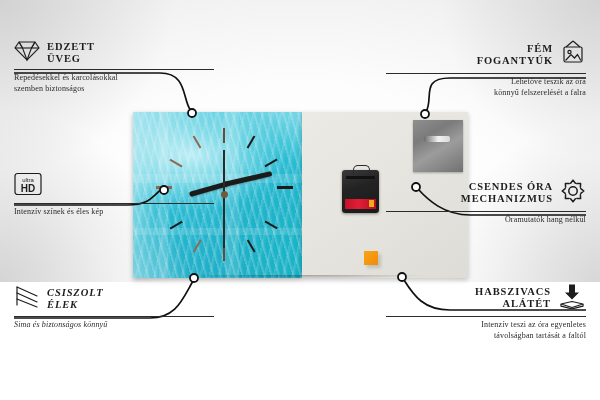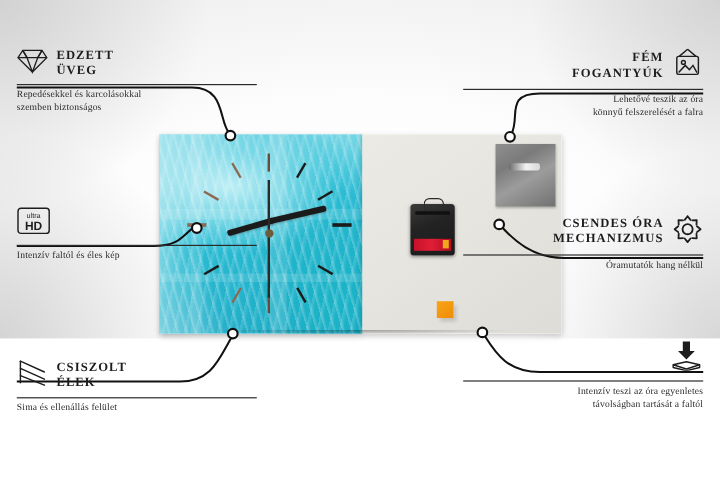--- a/index.html
+++ b/index.html
@@ -194,40 +194,40 @@
     <div class="hdrow">
       <span class="ico">
         <svg width="28" height="24" viewBox="0 0 28 24">
           <rect x="1" y="1.5" width="26" height="21" rx="2.5" fill="none" stroke="#1d1d1d" stroke-width="1.2"></rect>
           <text x="14" y="10" font-family="Liberation Sans, sans-serif" font-size="6" fill="#1d1d1d" text-anchor="middle">ultra</text>
           <text x="14" y="19.5" font-family="Liberation Sans, sans-serif" font-size="10" font-weight="bold" fill="#1d1d1d" text-anchor="middle">HD</text>
         </svg>
       </span>
     </div>
     <div class="rule"></div>
-    <div class="desc">Intenzív faltól és éles kép</div>
-  </div>
-
-  <div class="feat left" style="left:14px;top:299px;">
+    <div class="desc">Intenzív színek és éles kép</div>
+  </div>
+
+  <div class="feat left" style="left:14px;top:285px;font-style:italic;">
     <div class="hdrow">
       <span class="ico">
         <svg width="26" height="24" viewBox="0 0 26 24">
             <g stroke="#1d1d1d" stroke-width="1.2" fill="none" stroke-linecap="round">
           <path d="M3,2 L23,11"></path>
               <path d="M3,8 L23,17"></path>
               <path d="M3,14 L23,22"></path>
           <path d="M3,2 L3,20"></path>
             </g>
           </svg>
       </span>
       <span class="title">CSISZOLT
 ÉLEK</span>
     </div>
     <div class="rule"></div>
-    <div class="desc">Sima és ellenállás felület</div>
+    <div class="desc">Sima és biztonságos könnyű</div>
   </div>
 
   <div class="feat right" style="left:386px;top:40px;">
     <div class="hdrow">
       <span class="title">FÉM
 FOGANTYÚK</span>
       <span class="ico">
         <svg width="26" height="26" viewBox="0 0 26 26">
             <g fill="none" stroke="#1d1d1d" stroke-width="1.2">
           <path d="M13,1 L6,7 M13,1 L20,7"></path>
@@ -262,20 +262,22 @@
             </g>
           </svg>
       </span>
     </div>
     <div class="rule"></div>
     <div class="desc">Óramutatók hang nélkül</div>
   </div>
 
   <div class="feat right" style="left:386px;top:283px;">
     <div class="hdrow">
+      <span class="title">HABSZIVACS
+ALÁTÉT</span>
       <span class="ico">
         <svg width="28" height="26" viewBox="0 0 28 26">
             <g fill="none" stroke="#1d1d1d" stroke-width="1.2" stroke-linejoin="round">
           <path d="M11,1.5 h6 v8 h4 l-7,7 l-7,-7 h4 z" fill="#1d1d1d" stroke="none"></path>
           <path d="M14,18.5 L25,21 L14,24.5 L3,21 Z"></path>
           <path d="M3,21 v2.2 L14,25.9 L25,23.2 V21"></path>
             </g>
           </svg>
       </span>
     </div>

